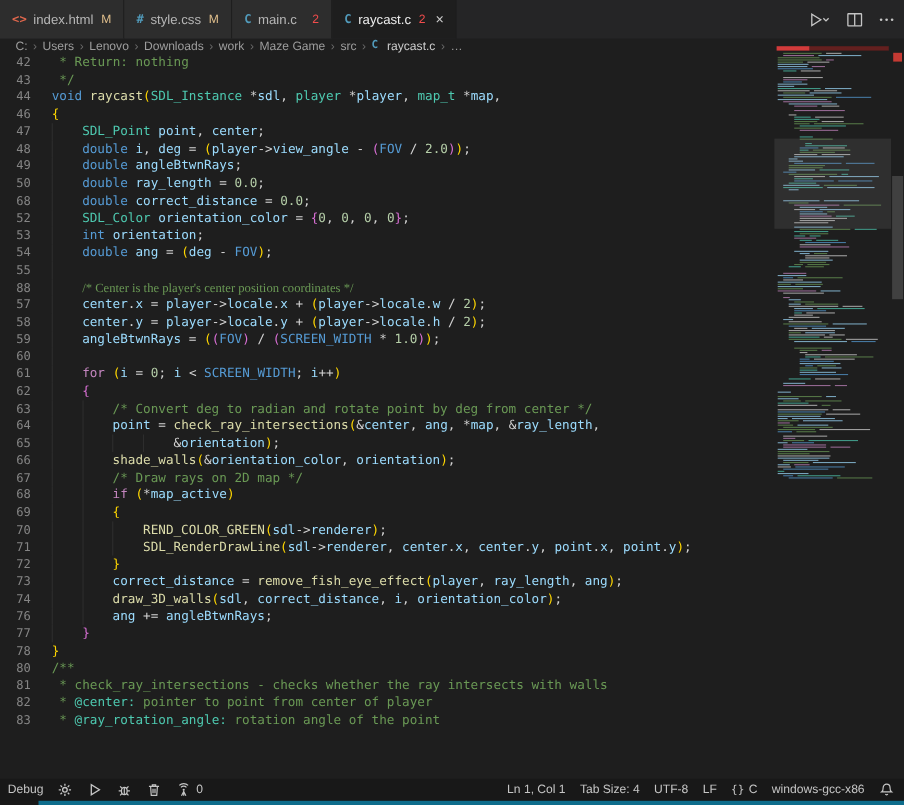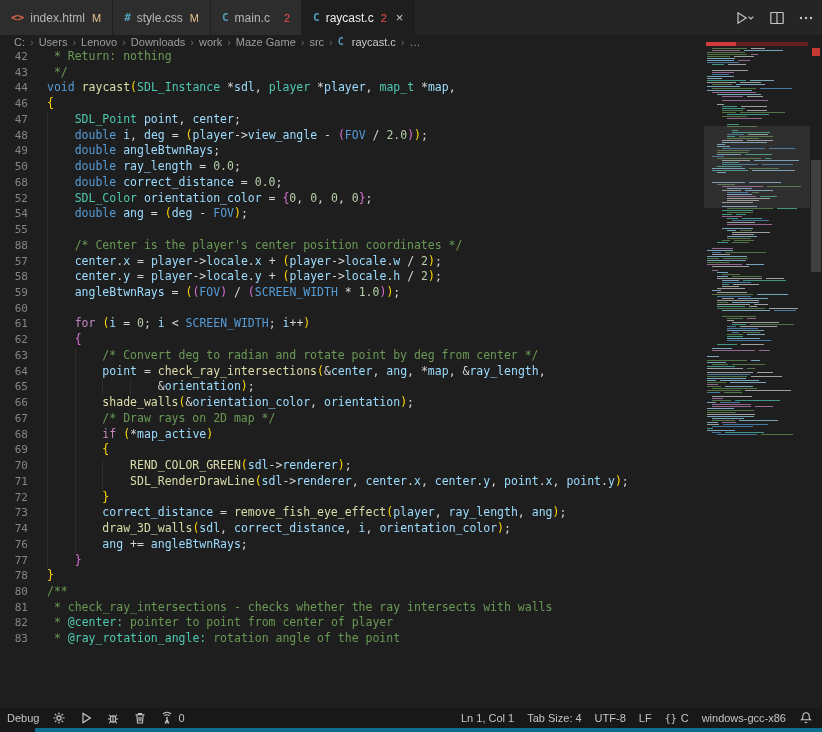--- a/index.html
+++ b/index.html
@@ -167,30 +167,34 @@
       </div>
       <div class="line">
         <span class="ln">68</span>
         <span class="codebody" style="padding-left: 27.68px;"><i class="guide" style="left: 0px;"></i><span style="color: rgb(86, 156, 214);">double</span><span style="color: rgb(212, 212, 212);"> </span><span style="color: rgb(156, 220, 254);">correct_distance</span><span style="color: rgb(212, 212, 212);"> = </span><span style="color: rgb(181, 206, 168);">0.0</span><span style="color: rgb(212, 212, 212);">;</span></span>
       </div>
       <div class="line">
         <span class="ln">52</span>
         <span class="codebody" style="padding-left: 27.68px;"><i class="guide" style="left: 0px;"></i><span style="color: rgb(78, 201, 176);">SDL_Color</span><span style="color: rgb(212, 212, 212);"> </span><span style="color: rgb(156, 220, 254);">orientation_color</span><span style="color: rgb(212, 212, 212);"> = </span><span style="color: rgb(218, 112, 214);">{</span><span style="color: rgb(181, 206, 168);">0</span><span style="color: rgb(212, 212, 212);">, </span><span style="color: rgb(181, 206, 168);">0</span><span style="color: rgb(212, 212, 212);">, </span><span style="color: rgb(181, 206, 168);">0</span><span style="color: rgb(212, 212, 212);">, </span><span style="color: rgb(181, 206, 168);">0</span><span style="color: rgb(218, 112, 214);">}</span><span style="color: rgb(212, 212, 212);">;</span></span>
       </div>
       <div class="line">
+        <span class="ln">53</span>
+        <span class="codebody" style="padding-left: 27.68px;"><i class="guide" style="left: 0px;"></i><span style="color: rgb(86, 156, 214);">int</span><span style="color: rgb(212, 212, 212);"> </span><span style="color: rgb(156, 220, 254);">orientation</span><span style="color: rgb(212, 212, 212);">;</span></span>
+      </div>
+      <div class="line">
         <span class="ln">54</span>
         <span class="codebody" style="padding-left: 27.68px;"><i class="guide" style="left: 0px;"></i><span style="color: rgb(86, 156, 214);">double</span><span style="color: rgb(212, 212, 212);"> </span><span style="color: rgb(156, 220, 254);">ang</span><span style="color: rgb(212, 212, 212);"> = </span><span style="color: rgb(255, 215, 0);">(</span><span style="color: rgb(156, 220, 254);">deg</span><span style="color: rgb(212, 212, 212);"> - </span><span style="color: rgb(86, 156, 214);">FOV</span><span style="color: rgb(255, 215, 0);">)</span><span style="color: rgb(212, 212, 212);">;</span></span>
       </div>
       <div class="line">
         <span class="ln">55</span>
         <span class="codebody" style="padding-left: 27.68px;"><i class="guide" style="left: 0px;"></i></span>
       </div>
       <div class="line">
         <span class="ln">88</span>
-        <span class="codebody" style="padding-left: 27.68px;"><i class="guide" style="left: 0px;"></i><span style="color: rgb(106, 153, 85);">/* Center is the player's center position coordinates */</span></span>
+        <span class="codebody" style="padding-left: 27.68px;"><i class="guide" style="left: 0px;"></i><span style="color: rgb(106, 153, 85); font-family: Liberation Serif, serif;">/* Center is the player's center position coordinates */</span></span>
       </div>
       <div class="line">
         <span class="ln">57</span>
         <span class="codebody" style="padding-left: 27.68px;"><i class="guide" style="left: 0px;"></i><span style="color: rgb(156, 220, 254);">center</span><span style="color: rgb(212, 212, 212);">.</span><span style="color: rgb(156, 220, 254);">x</span><span style="color: rgb(212, 212, 212);"> = </span><span style="color: rgb(156, 220, 254);">player</span><span style="color: rgb(212, 212, 212);">-&gt;</span><span style="color: rgb(156, 220, 254);">locale</span><span style="color: rgb(212, 212, 212);">.</span><span style="color: rgb(156, 220, 254);">x</span><span style="color: rgb(212, 212, 212);"> + </span><span style="color: rgb(255, 215, 0);">(</span><span style="color: rgb(156, 220, 254);">player</span><span style="color: rgb(212, 212, 212);">-&gt;</span><span style="color: rgb(156, 220, 254);">locale</span><span style="color: rgb(212, 212, 212);">.</span><span style="color: rgb(156, 220, 254);">w</span><span style="color: rgb(212, 212, 212);"> / </span><span style="color: rgb(181, 206, 168);">2</span><span style="color: rgb(255, 215, 0);">)</span><span style="color: rgb(212, 212, 212);">;</span></span>
       </div>
       <div class="line">
         <span class="ln">58</span>
         <span class="codebody" style="padding-left: 27.68px;"><i class="guide" style="left: 0px;"></i><span style="color: rgb(156, 220, 254);">center</span><span style="color: rgb(212, 212, 212);">.</span><span style="color: rgb(156, 220, 254);">y</span><span style="color: rgb(212, 212, 212);"> = </span><span style="color: rgb(156, 220, 254);">player</span><span style="color: rgb(212, 212, 212);">-&gt;</span><span style="color: rgb(156, 220, 254);">locale</span><span style="color: rgb(212, 212, 212);">.</span><span style="color: rgb(156, 220, 254);">y</span><span style="color: rgb(212, 212, 212);"> + </span><span style="color: rgb(255, 215, 0);">(</span><span style="color: rgb(156, 220, 254);">player</span><span style="color: rgb(212, 212, 212);">-&gt;</span><span style="color: rgb(156, 220, 254);">locale</span><span style="color: rgb(212, 212, 212);">.</span><span style="color: rgb(156, 220, 254);">h</span><span style="color: rgb(212, 212, 212);"> / </span><span style="color: rgb(181, 206, 168);">2</span><span style="color: rgb(255, 215, 0);">)</span><span style="color: rgb(212, 212, 212);">;</span></span>
       </div>
       <div class="line">

